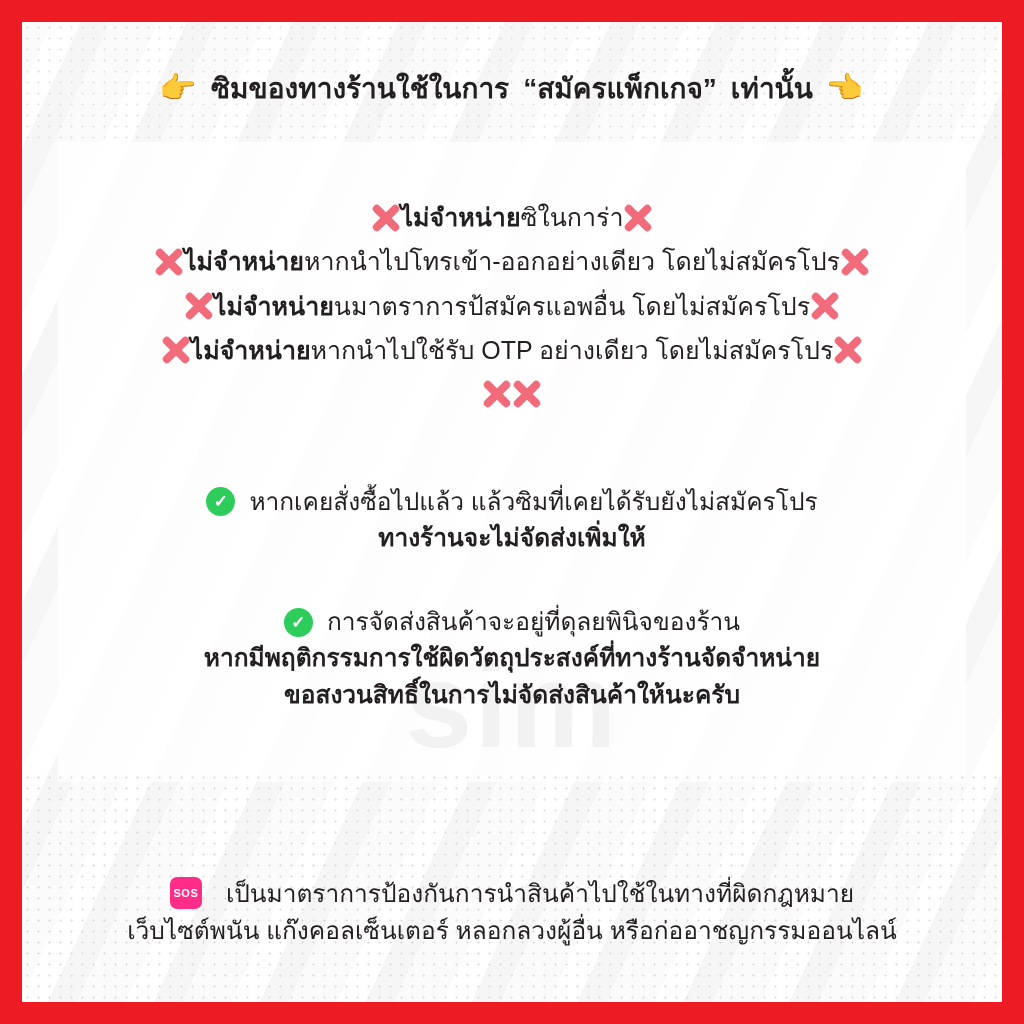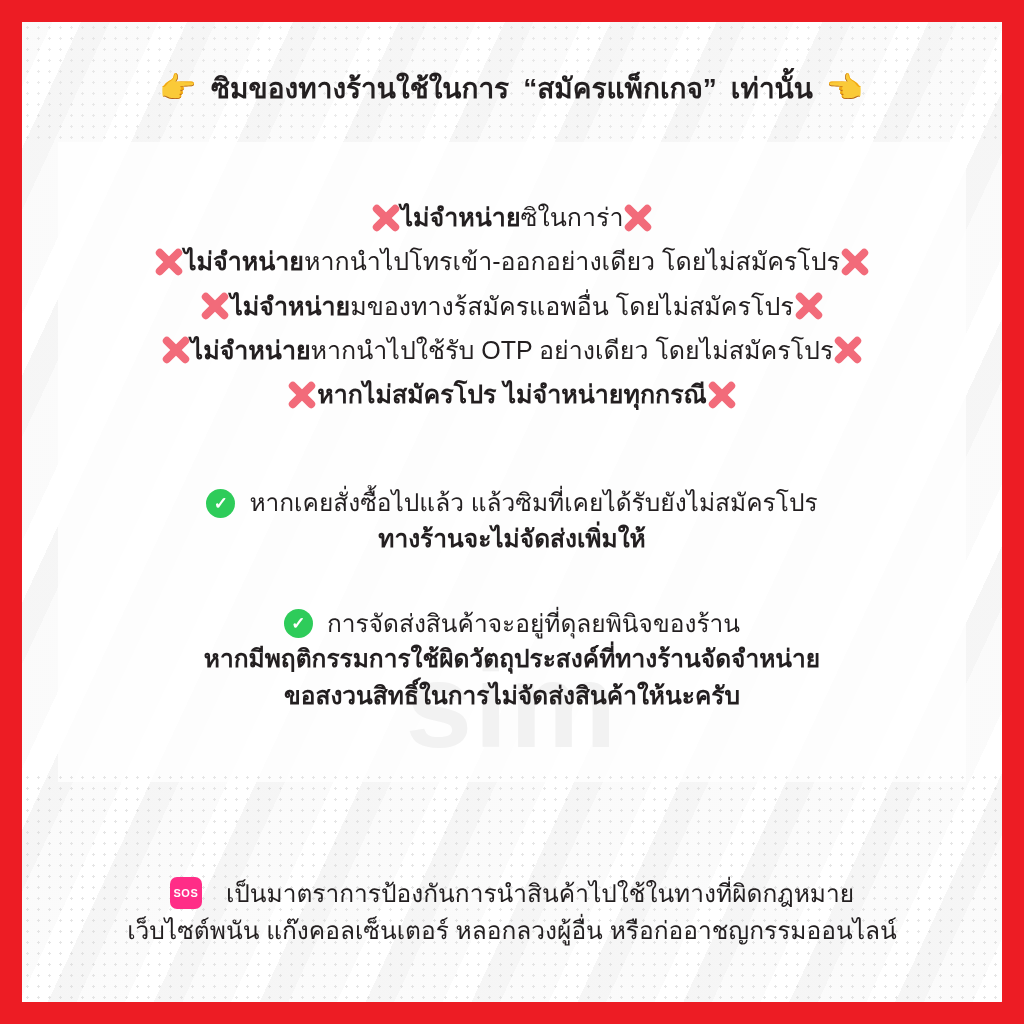--- a/index.html
+++ b/index.html
@@ -264,34 +264,33 @@
       <div class="row">
         <span class="x-mark"></span>
         <span class="strong">ไม่จำหน่าย</span>
         <span>หากนำไปโทรเข้า-ออกอย่างเดียว โดยไม่สมัครโปร</span>
         <span class="x-mark"></span>
       </div>
 
       <div class="row">
         <span class="x-mark"></span>
         <span class="strong">ไม่จำหน่าย</span>
-        <span>มของทางร้สมัครแอพอื่น โดยไม่สมัครโปร</span>
+        <span>นมาตราการป้สมัครแอพอื่น โดยไม่สมัครโปร</span>
         <span class="x-mark"></span>
       </div>
 
       <div class="row">
         <span class="x-mark"></span>
         <span class="strong">ไม่จำหน่าย</span>
         <span>หากนำไปใช้รับ OTP อย่างเดียว โดยไม่สมัครโปร</span>
         <span class="x-mark"></span>
       </div>
 
       <div class="row">
         <span class="x-mark"></span>
-        <span class="strong">หากไม่สมัครโปร ไม่จำหน่ายทุกกรณี</span>
         <span></span>
         <span class="x-mark"></span>
       </div>
 
     </div>
 
     <div class="block-yes">
 
       <div class="yes-group">
         <div class="yes-line">

